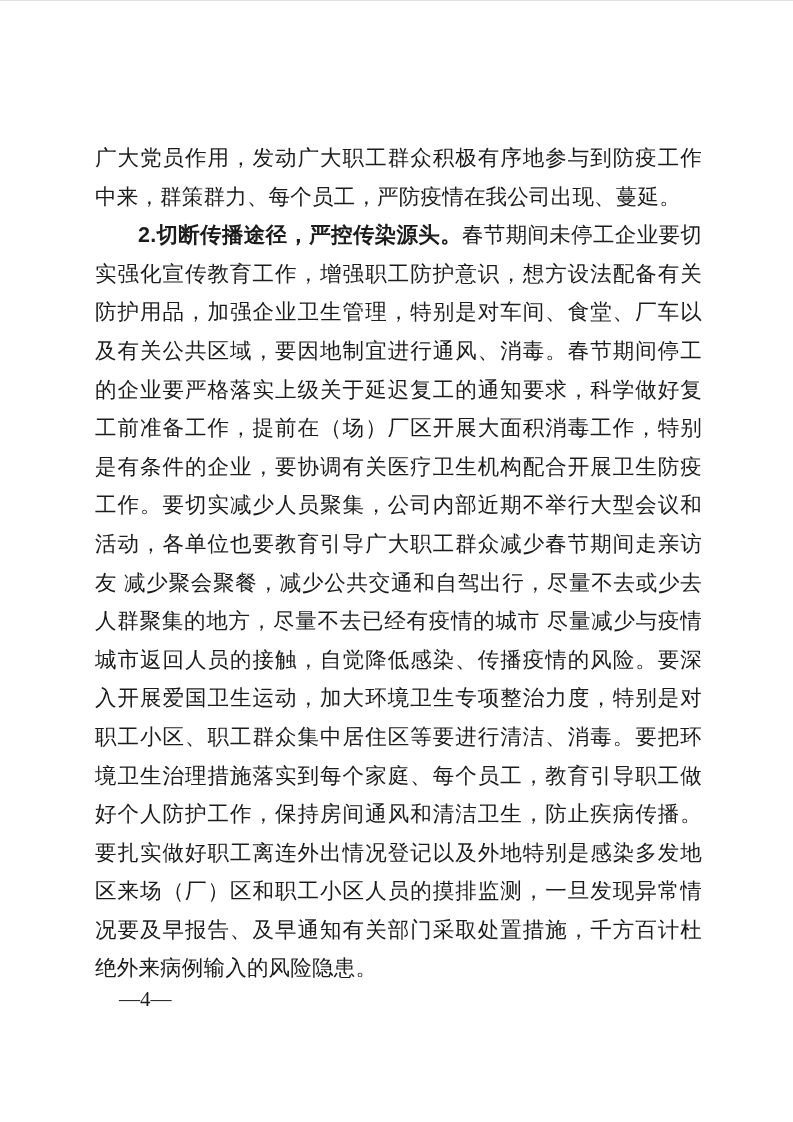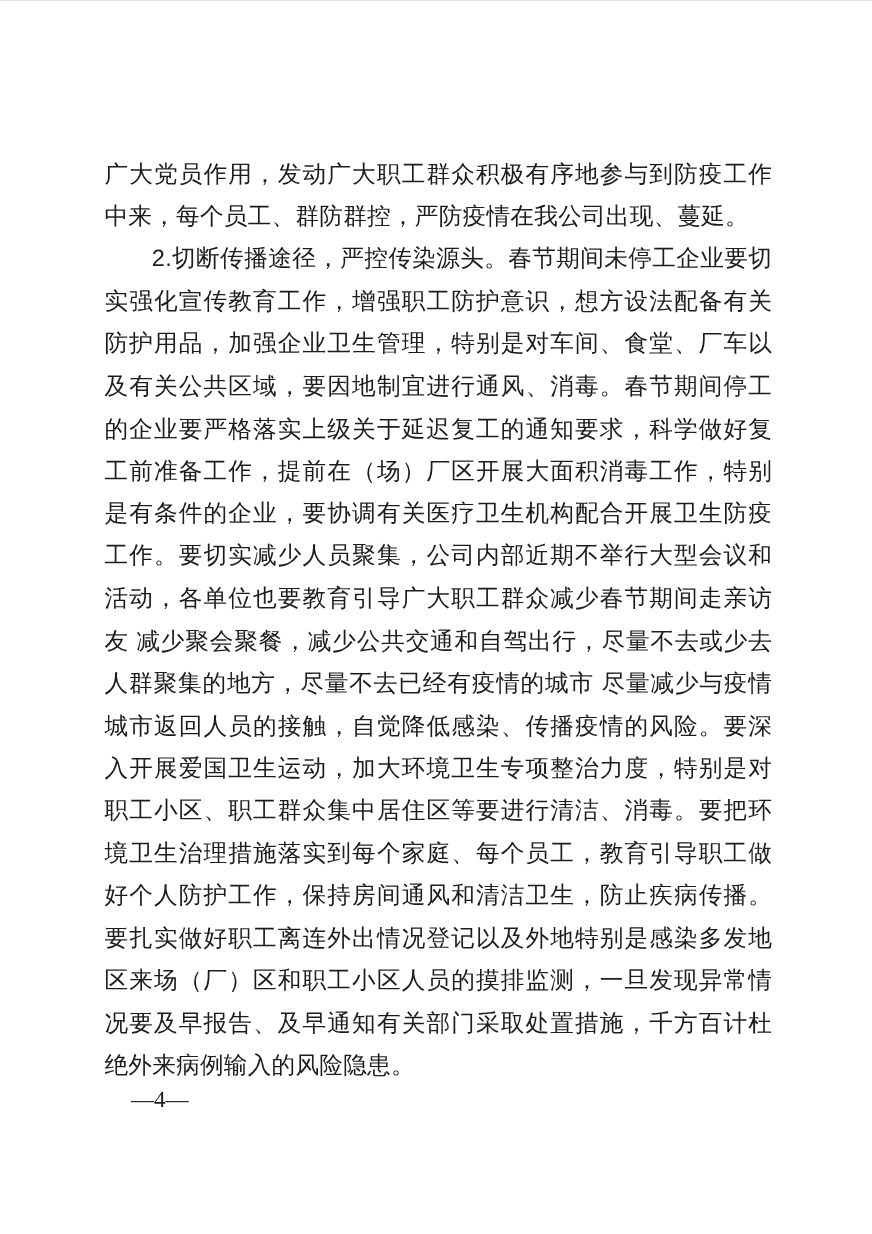--- a/index.html
+++ b/index.html
@@ -35,39 +35,39 @@
     text-align: justify;
     letter-spacing: 0.2px;
   }
   .para {
     margin: 0;
   }
   .para.indent {
     text-indent: 2em;
   }
   .run-bold {
-    font-weight: 400;
+    font-weight: 700;
   }
   .page-footer {
     position: absolute;
     left: 119px;
     top: 987px;
     font-family: "Liberation Serif", serif;
     font-size: 21px;
     line-height: 24px;
     color: #1c1c1c;
     letter-spacing: 0px;
   }
 </style>
 </head>
 <body>
 
 <div class="page">
   <div class="scan-edge"></div>
 
   <div class="body-text">
-    <p class="para"><span>广大党员作用，发动广大职工群众积极有序地参与到防疫工作中来，每个员工、群防群控，严防疫情在我公司出现、蔓延。</span></p>
+    <p class="para"><span>广大党员作用，发动广大职工群众积极有序地参与到防疫工作中来，群策群力、每个员工，严防疫情在我公司出现、蔓延。</span></p>
 
     <p class="para indent"><span class="run-bold">2.切断传播途径，严控传染源头。</span><span>春节期间未停工企业要切实强化宣传教育工作，增强职工防护意识，想方设法配备有关防护用品，加强企业卫生管理，特别是对车间、食堂、厂车以及有关公共区域，要因地制宜进行通风、消毒。春节期间停工的企业要严格落实上级关于延迟复工的通知要求，科学做好复工前准备工作，提前在（场）厂区开展大面积消毒工作，特别是有条件的企业，要协调有关医疗卫生机构配合开展卫生防疫工作。要切实减少人员聚集，公司内部近期不举行大型会议和活动，各单位也要教育引导广大职工群众减少春节期间走亲访友 减少聚会聚餐，减少公共交通和自驾出行，尽量不去或少去人群聚集的地方，尽量不去已经有疫情的城市 尽量减少与疫情城市返回人员的接触，自觉降低感染、传播疫情的风险。要深入开展爱国卫生运动，加大环境卫生专项整治力度，特别是对职工小区、职工群众集中居住区等要进行清洁、消毒。要把环境卫生治理措施落实到每个家庭、每个员工，教育引导职工做好个人防护工作，保持房间通风和清洁卫生，防止疾病传播。要扎实做好职工离连外出情况登记以及外地特别是感染多发地区来场（厂）区和职工小区人员的摸排监测，一旦发现异常情况要及早报告、及早通知有关部门采取处置措施，千方百计杜绝外来病例输入的风险隐患。</span></p>
   </div>
 
   <div class="page-footer">—4—</div>
 </div>
 
 </body></html>

